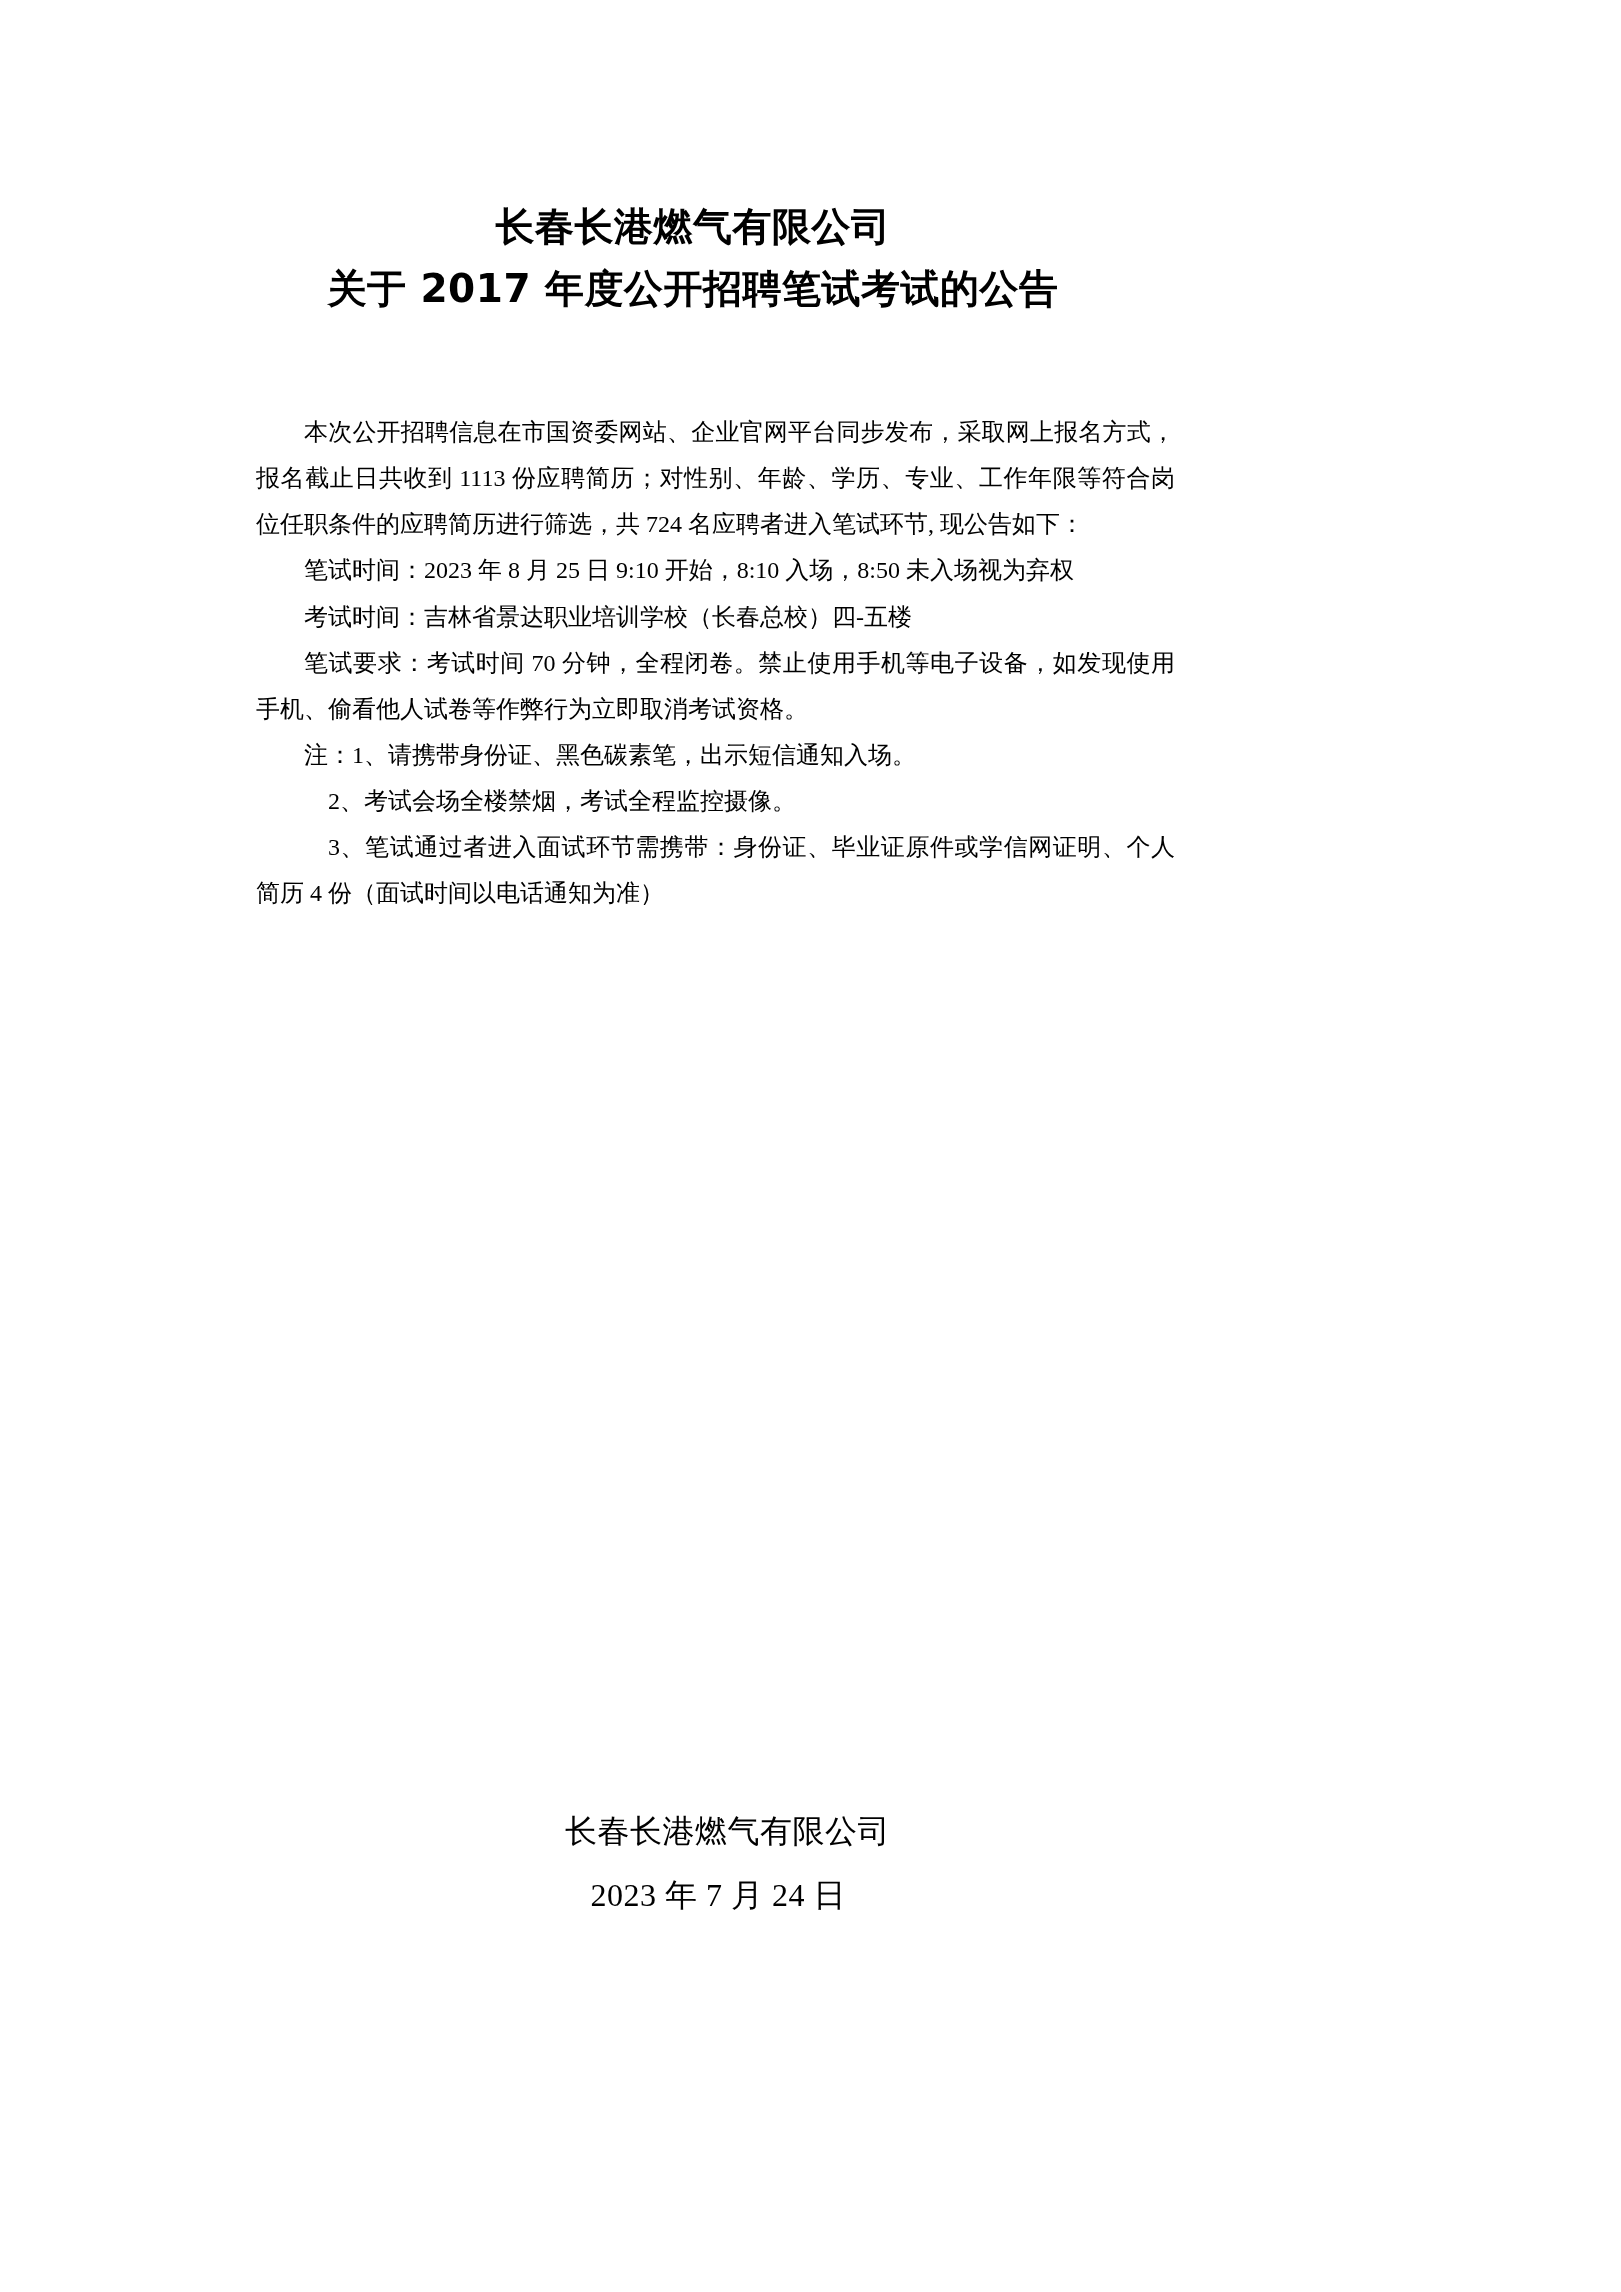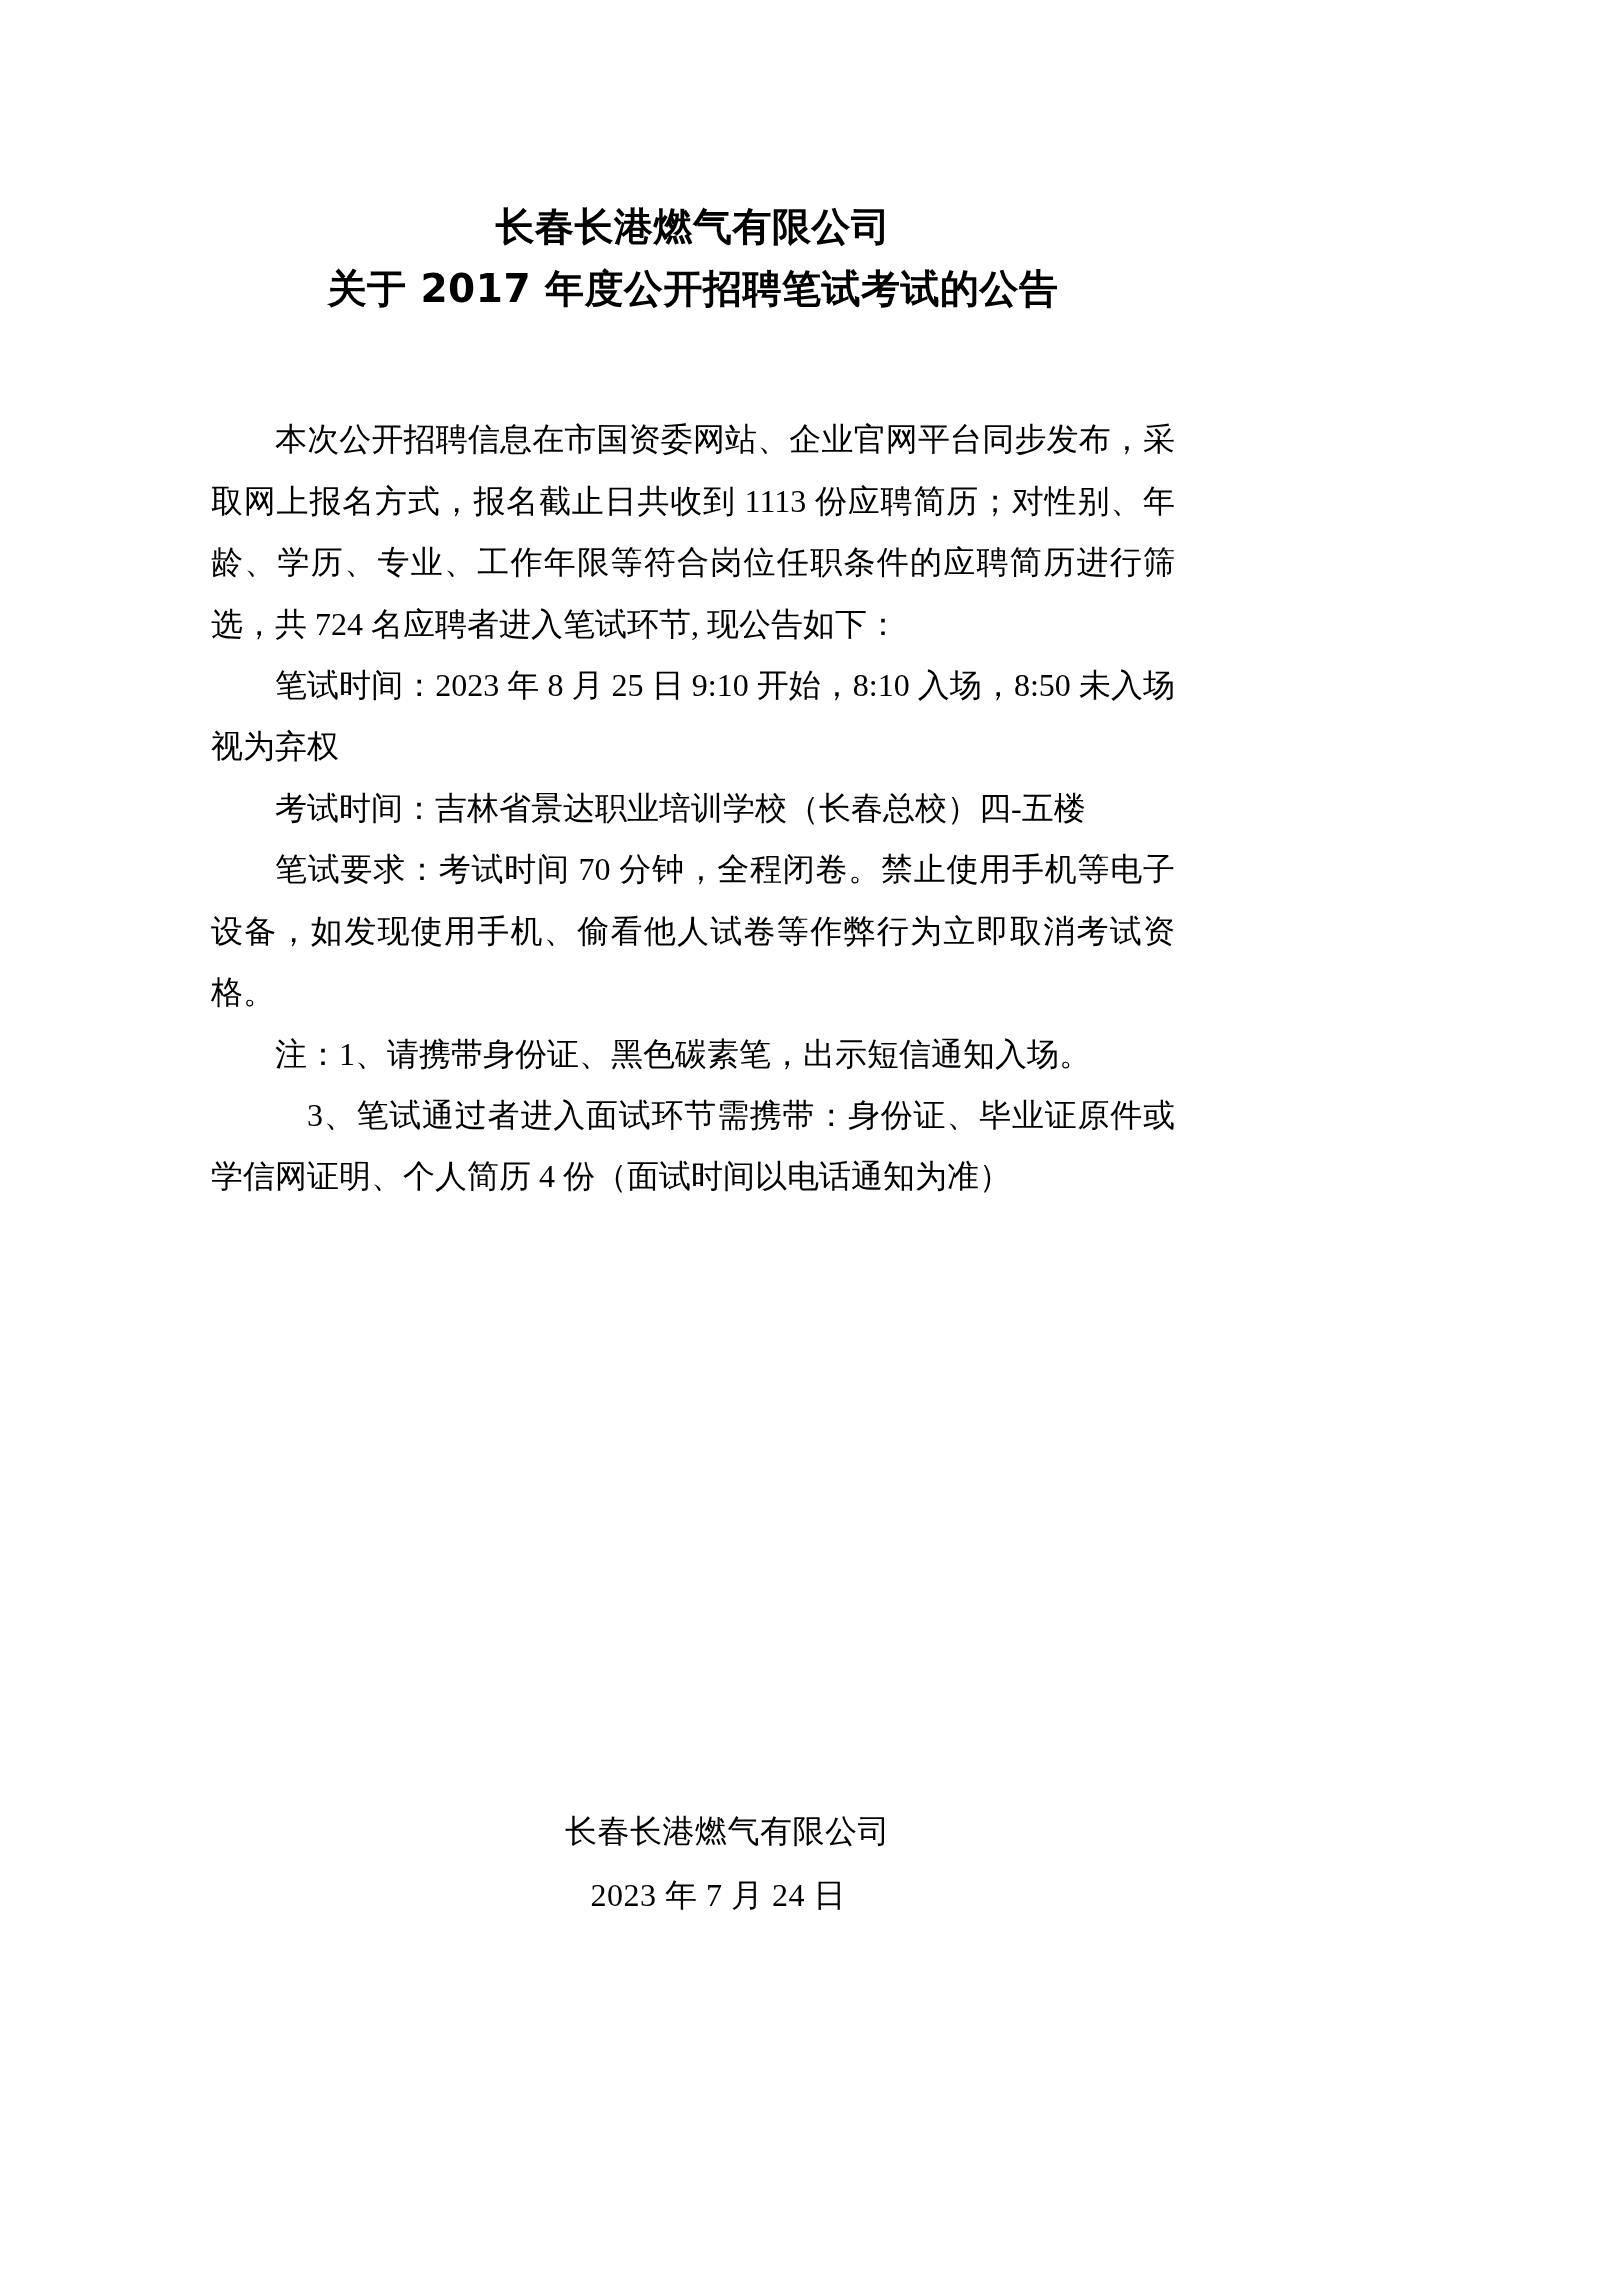--- a/index.html
+++ b/index.html
@@ -27,24 +27,25 @@
   }
   .title-line {
     font-family: "DejaVu Sans", "Liberation Sans", sans-serif;
     font-weight: bold;
     font-size: 39px;
     line-height: 1.58;
     letter-spacing: 0.5px;
     color: #000;
   }
   .body-block {
-    font-size: 32px;
+    font-size: 24px;
     line-height: 1.92;
     text-align: justify;
     text-justify: inter-ideograph;
+    margin-left: 45px;
   }
   .para {
     margin: 0 0 0 0;
     text-indent: 2em;
     text-align: justify;
     text-justify: inter-ideograph;
   }
   .para.sub-indent {
     text-indent: 3em;
   }
@@ -79,20 +80,21 @@
     <div class="title-line">长春长港燃气有限公司</div>
     <div class="title-line">关于 2017 年度公开招聘笔试考试的公告</div>
   </div>
 
   <div class="body-block">
     <p class="para">本次公开招聘信息在市国资委网站、企业官网平台同步发布，采取网上报名方式，报名截止日共收到 1113 份应聘简历；对性别、年龄、学历、专业、工作年限等符合岗位任职条件的应聘简历进行筛选，共 724 名应聘者进入笔试环节, 现公告如下：</p>
     <p class="para">笔试时间：2023 年 8 月 25 日 9:10 开始，8:10 入场，8:50 未入场视为弃权</p>
     <p class="para">考试时间：吉林省景达职业培训学校（长春总校）四-五楼</p>
     <p class="para">笔试要求：考试时间 70 分钟，全程闭卷。禁止使用手机等电子设备，如发现使用手机、偷看他人试卷等作弊行为立即取消考试资格。</p>
     <p class="para">注：1、请携带身份证、黑色碳素笔，出示短信通知入场。</p>
+    <p class="para sub-indent">2、考试会场全楼禁烟，考试全程监控摄像。</p>
     <p class="para sub-indent">3、笔试通过者进入面试环节需携带：身份证、毕业证原件或学信网证明、个人简历 4 份（面试时间以电话通知为准）</p>
   </div>
 
   <div class="sign-block">
     <div class="sign-inner">
       <div class="sign-line-1">长春长港燃气有限公司</div>
       <div class="sign-line-2">2023 年 7 月 24 日</div>
     </div>
   </div>
 

